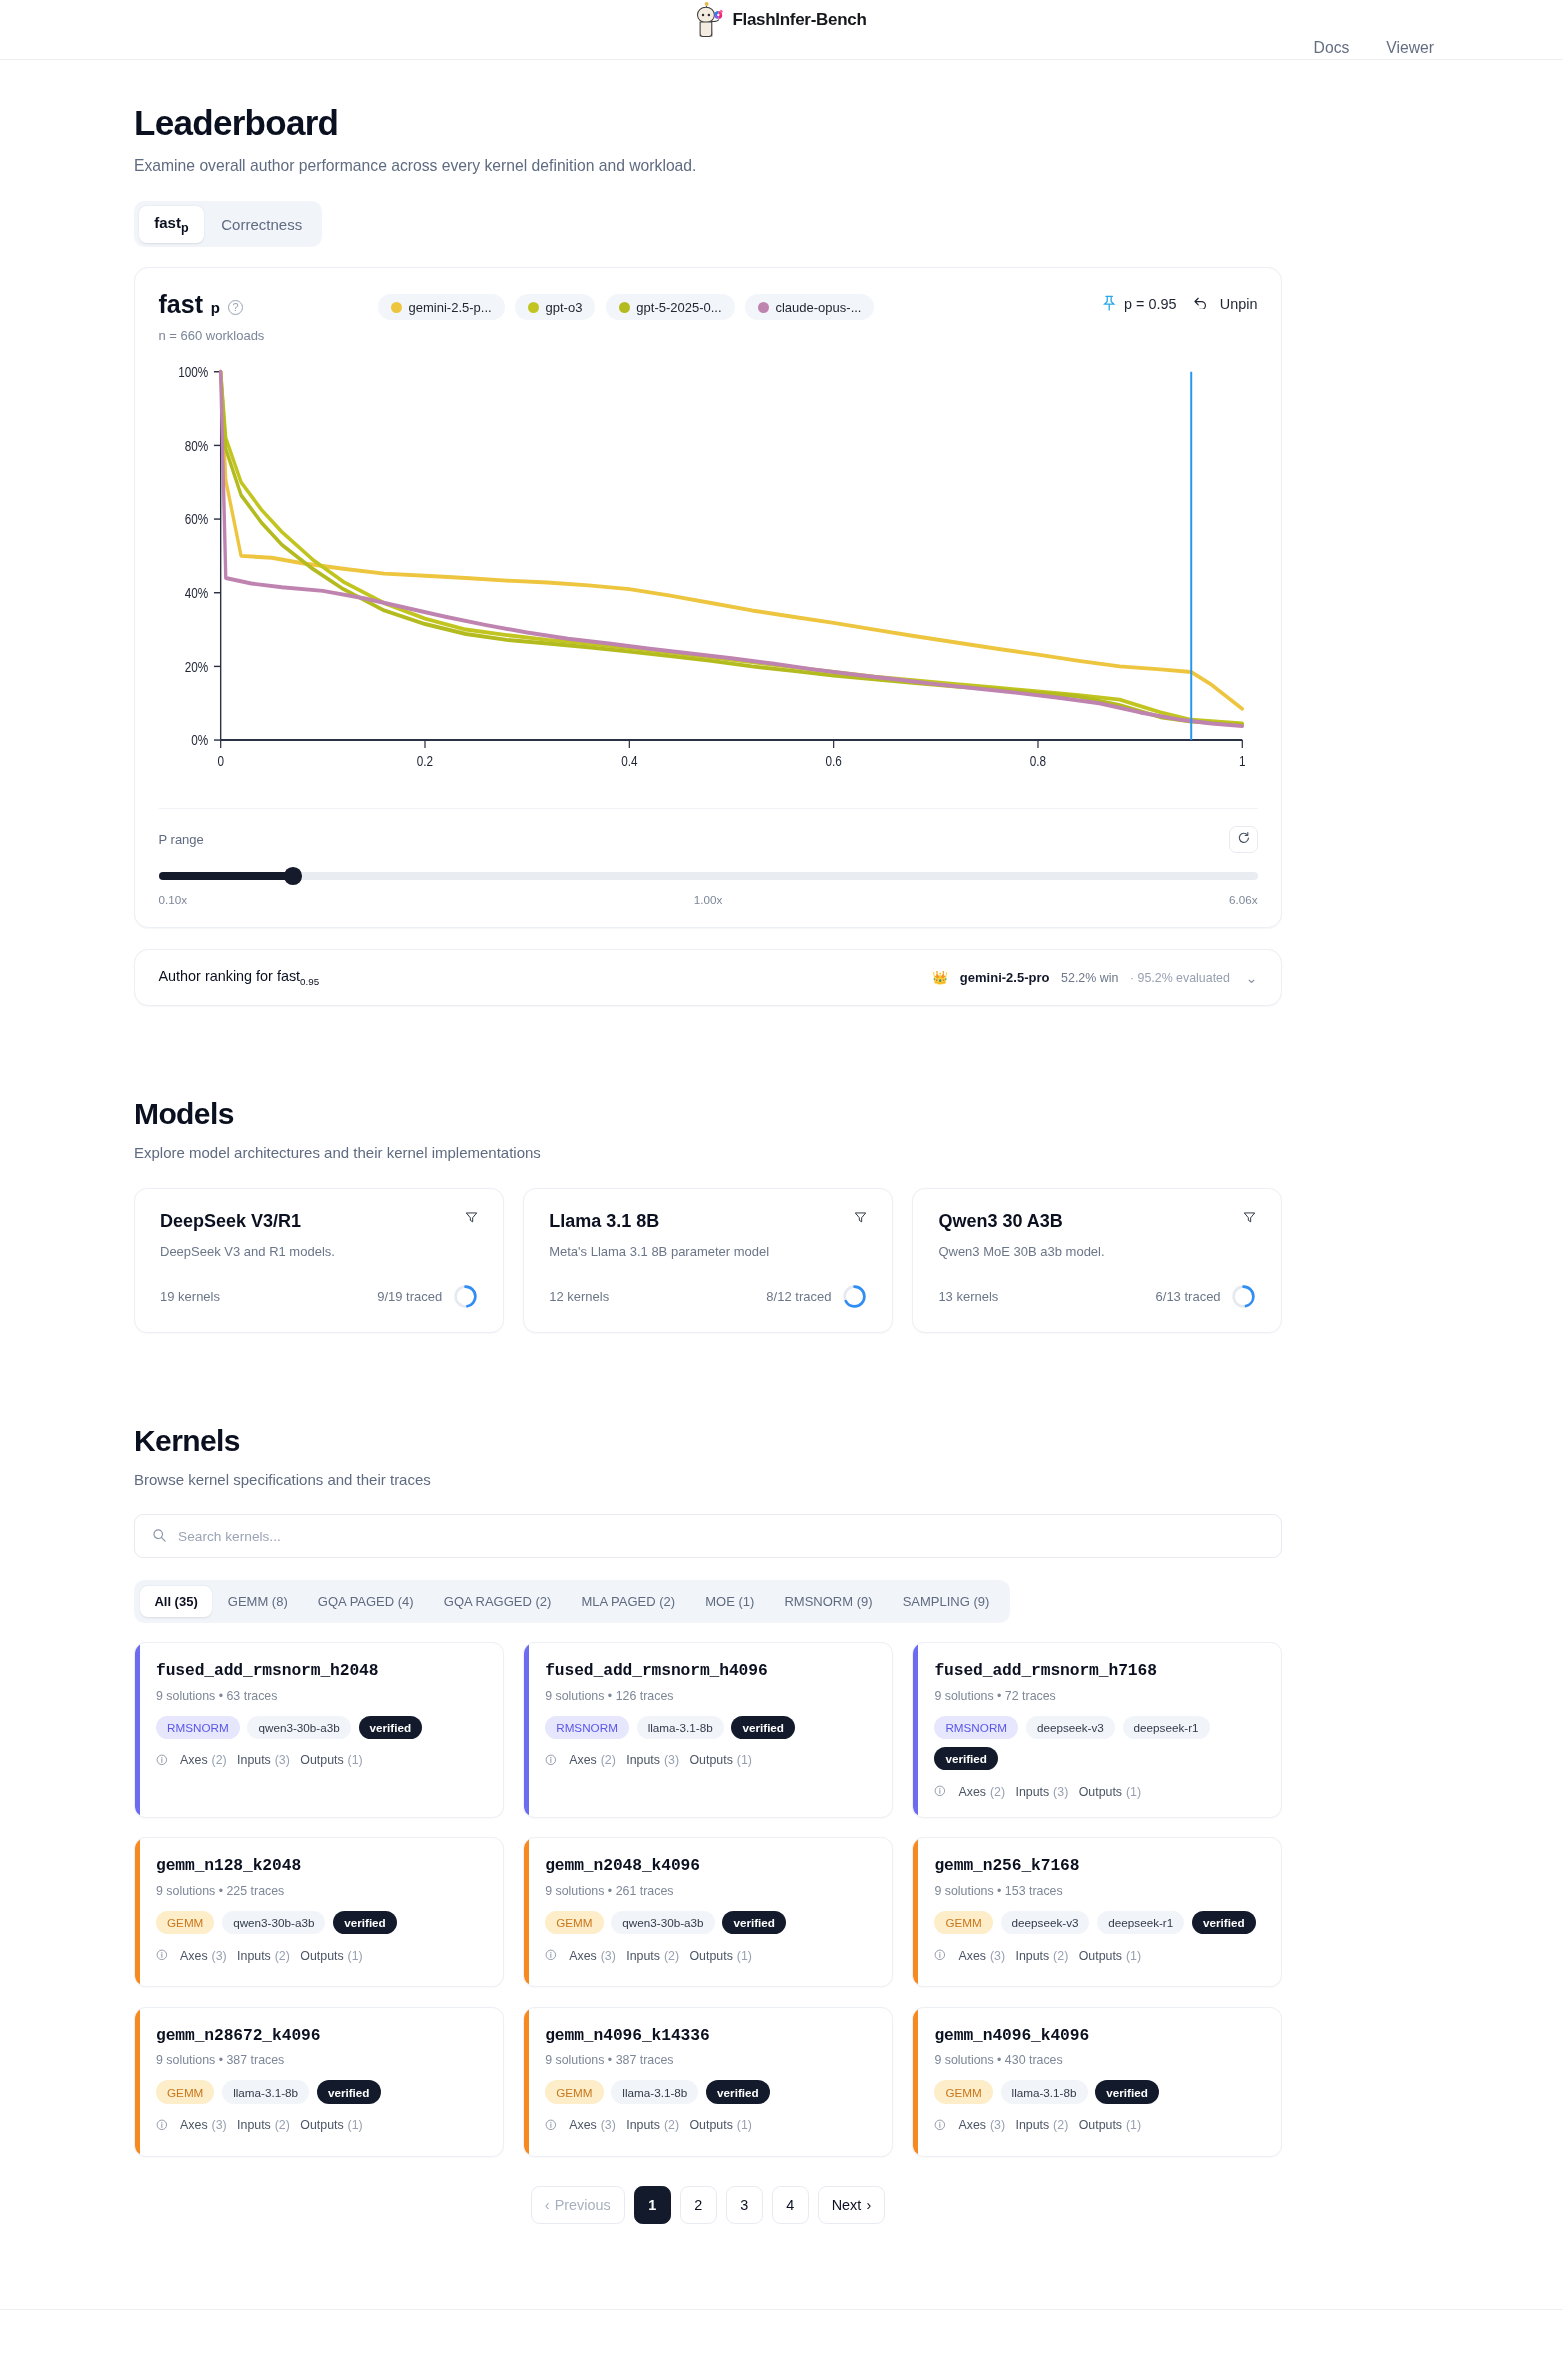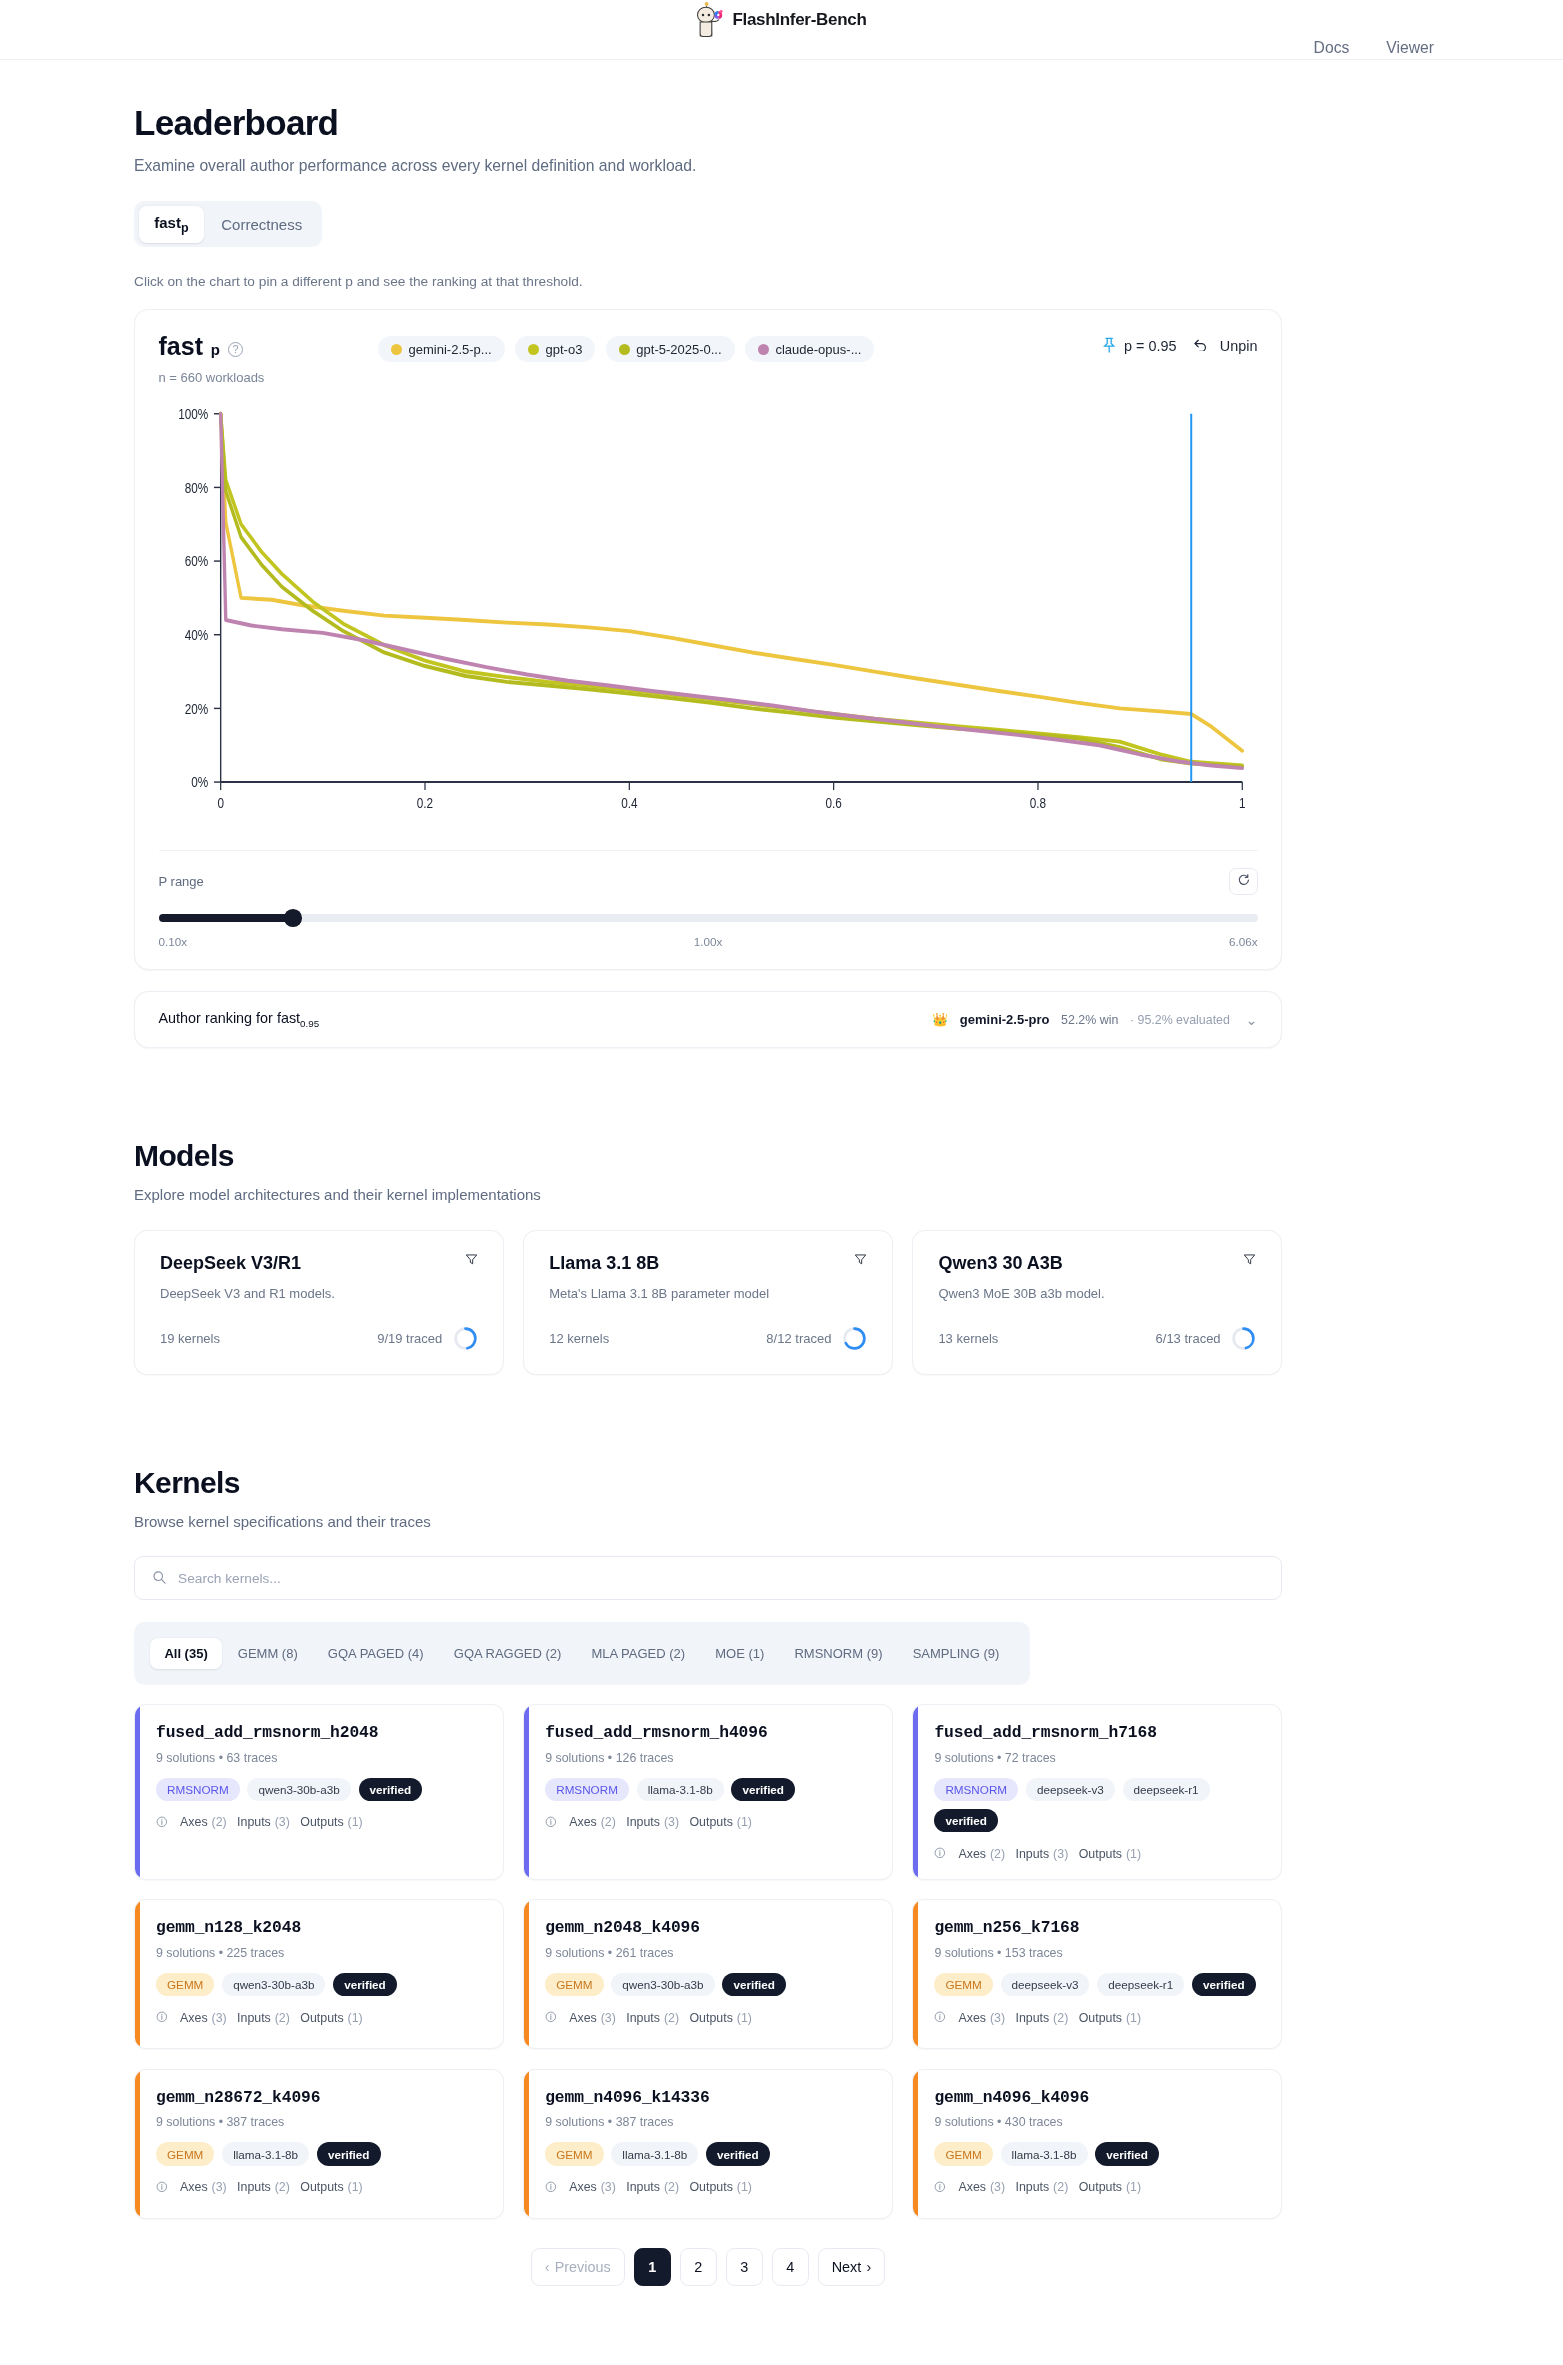--- a/index.html
+++ b/index.html
@@ -195,21 +195,21 @@
   }
   .search-input {
     border: none; outline: none; flex: 1; font-size: 13.7px; color: #0b1020;
     font-family: "Liberation Sans", sans-serif; background: transparent;
   }
   .search-input::placeholder { color: #9aa4b5; }
 
   
   .filters {
     margin-top: 22px; display: inline-flex; background: #f1f4f9;
-    border-radius: 10.4px; padding: 16px; gap: 1.3px; flex-wrap: nowrap;
+    border-radius: 10.4px; padding: 6px; gap: 1.3px; flex-wrap: nowrap;
   }
   .filter-btn {
     font-size: 13px; color: #5f6b81; padding: 7.8px 14.4px; border-radius: 7.8px;
     border: none; background: transparent; cursor: pointer; white-space: nowrap;
     font-family: "Liberation Sans", sans-serif;
   }
   .filter-btn.active {
     background: #fff; color: #0b1020; font-weight: 700;
     box-shadow: 0 0.7px 2px rgba(16,24,40,.10);
   }
@@ -309,21 +309,20 @@
   <h1 class="h1">Leaderboard</h1>
   <p class="sub">Examine overall author performance across every kernel definition and workload.</p>
 
   <div class="seg">
     <button class="seg-btn active">
       <span>fast</span><sub>p</sub>
     </button>
     <button class="seg-btn">Correctness</button>
   </div>
 
-  <p class="sub-sub">Click on the chart to pin a different p and see the ranking at that threshold.</p>
 
   
   <div class="card chart-card">
     <div class="chart-head">
       <div class="chart-title-wrap">
         <div class="chart-title">
           <span>fast</span>
             <sub>p</sub>
           <span class="q-icon">?</span>
         </div>

